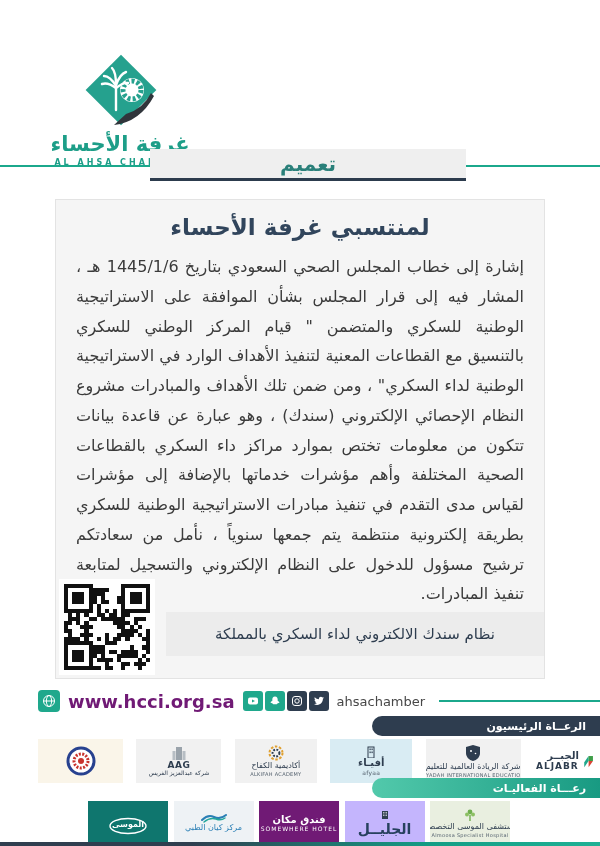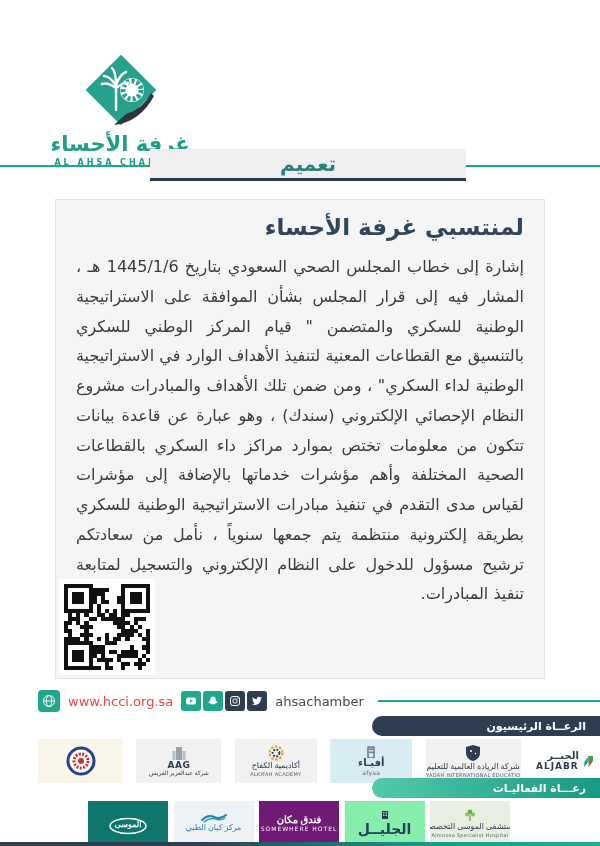--- a/index.html
+++ b/index.html
@@ -16,62 +16,62 @@
   
   .banner-area { position:absolute; left:0; top:135px; width:600px; height:36px; }
   .teal-rule { position:absolute; left:0; top:16px; width:600px; height:2px; background:#1ba88c; }
   .banner-box { position:absolute; left:150px; top:0; width:316px; height:32px;
     background:#efefef; border-bottom:3px solid #2c3b4d; display:flex; align-items:center; justify-content:center; }
   .banner-box span { color:#2a807a; font-size:20px; font-weight:bold; direction:rtl; }
 
   
   .card { position:absolute; left:55px; top:185px; width:490px; height:480px;
     background:#f5f5f5; border:1px solid #e3e3e3; }
-  .doc-title { direction:rtl; text-align:right; padding:14px 20px 4px 20px;
+  .doc-title { direction:rtl; text-align:center; padding:14px 20px 4px 20px;
     font-size:23px; font-weight:bold; color:#31455c; }
   .doc-body { direction:rtl; text-align:justify; padding:8px 20px 0 20px;
     font-size:16px; line-height:1.86; color:#3b3b3b; }
   .qr { position:absolute; left:3px; bottom:3px; width:96px; height:96px; background:#ffffff;
     padding:5px; display:grid; grid-template-columns:repeat(21,1fr); grid-template-rows:repeat(21,1fr); }
   .qr i { display:block; }
   .qr i.on { background:#111; }
   .qr-caption { position:absolute; left:110px; right:0; bottom:22px; height:44px; background:#ececec;
     display:flex; align-items:center; justify-content:center; }
   .qr-caption span { direction:rtl; font-size:15px; color:#2e3d4f; }
 
   
   .contact { position:absolute; left:38px; right:0; top:674px; height:26px;
     display:flex; align-items:center; gap:8px; }
   .globe-sq { width:22px; height:22px; background:#1fa88c; border-radius:4px;
     display:flex; align-items:center; justify-content:center; flex:0 0 auto; }
-  .site { font-size:13px; color:#ef4444; font-weight:normal; }
+  .site { font-size:18px; color:#701a75; font-weight:bold; }
   .socials { display:flex; gap:2px; }
   .soc { width:20px; height:20px; border-radius:3px; display:flex; align-items:center; justify-content:center; }
   .soc.teal { background:#1fa88c; } .soc.navy { background:#2e3d4f; }
   .handle { font-size:13px; color:#474747; }
   .contact-line { flex:1; height:2px; background:#1ba88c; margin-left:6px; }
 
   
   .sp-header { position:absolute; right:0; width:228px; height:20px; border-radius:10px 0 0 10px;
     display:flex; align-items:center; direction:rtl; padding-right:14px; }
   .sp-header span { color:#fff; font-size:11px; font-weight:bold; }
   .sp-header.navy { top:702px; background:#2e3d4f; }
   .sp-header.tealg { top:764px; background:linear-gradient(90deg,#52c9ab,#189a82); }
 
   .sp-row { position:absolute; display:flex; direction:rtl; justify-content:space-between; align-items:center; }
   .sp-row.main { top:724px; left:38px; right:4px; height:46px; }
   .sp-row.events { top:786px; left:88px; right:90px; height:46px; }
 
   .tile { height:44px; display:flex; flex-direction:column; align-items:center; justify-content:center;
     overflow:hidden; padding:2px; }
-  .tile .t-ar { font-size:8px; color:#2e3d4f; direction:rtl; line-height:1.15; text-align:center; white-space:nowrap;font-family:Liberation Serif, serif; }
+  .tile .t-ar { font-size:8px; color:#2e3d4f; direction:rtl; line-height:1.15; text-align:center; white-space:nowrap; }
   .tile .t-en { font-size:5px; color:#54616e; letter-spacing:.3px; text-align:center; white-space:nowrap; }
   .tile.row { flex-direction:row; gap:4px; }
   .bg-gray { background:#f1f1f1; } .bg-blue { background:#d9ecf3; } .bg-cream { background:#faf5e9; }
-  .bg-green { background:#e9efe0; } .bg-lblue { background:#86efac; } .bg-teal { background:#701a75; }
+  .bg-green { background:#e9efe0; } .bg-lblue { background:#c4b5fd; } .bg-teal { background:#701a75; }
   .bg-navy { background:#0f766e; }
   .t-big-ar { font-size:10px; font-weight:bold; color:#2e3d4f; direction:rtl; line-height:1.05; }
   .t-big-en { font-size:9px; font-weight:bold; color:#2e3d4f; letter-spacing:1px; }
   .white .t-ar, .white .t-en, .white .t-big-ar, .white .t-big-en { color:#ffffff; }
   .calli { font-size:14px; font-weight:bold; color:#27415e; direction:rtl; }
 
   .bottom-bar { position:absolute; left:0; top:828px; width:600px; height:18px;
     background:linear-gradient(to right,#2f3e4f 0%,#2f3e4f 32%,#139e85 72%,#1fb195 100%); }
 </style>
 </head>
@@ -544,20 +544,23 @@
         <i></i>
         <i></i>
         <i class="on"></i>
         <i></i>
         <i></i>
         <i></i>
         <i class="on"></i>
         <i></i>
         <i></i>
       </div>
+    <div class="qr-caption">
+      <span>نظام سندك الالكتروني  لداء السكري بالمملكة</span>
+    </div>
   </div>
 
   <div class="contact">
     <span class="globe-sq">
       <svg width="14" height="14" viewBox="0 0 14 14" fill="none" stroke="#ffffff" stroke-width="1">
         <circle cx="7" cy="7" r="5.5"></circle>
           <ellipse cx="7" cy="7" rx="2.6" ry="5.5"></ellipse>
         <path d="M1.5 7 H12.5"></path>
       </svg>
     </span>

